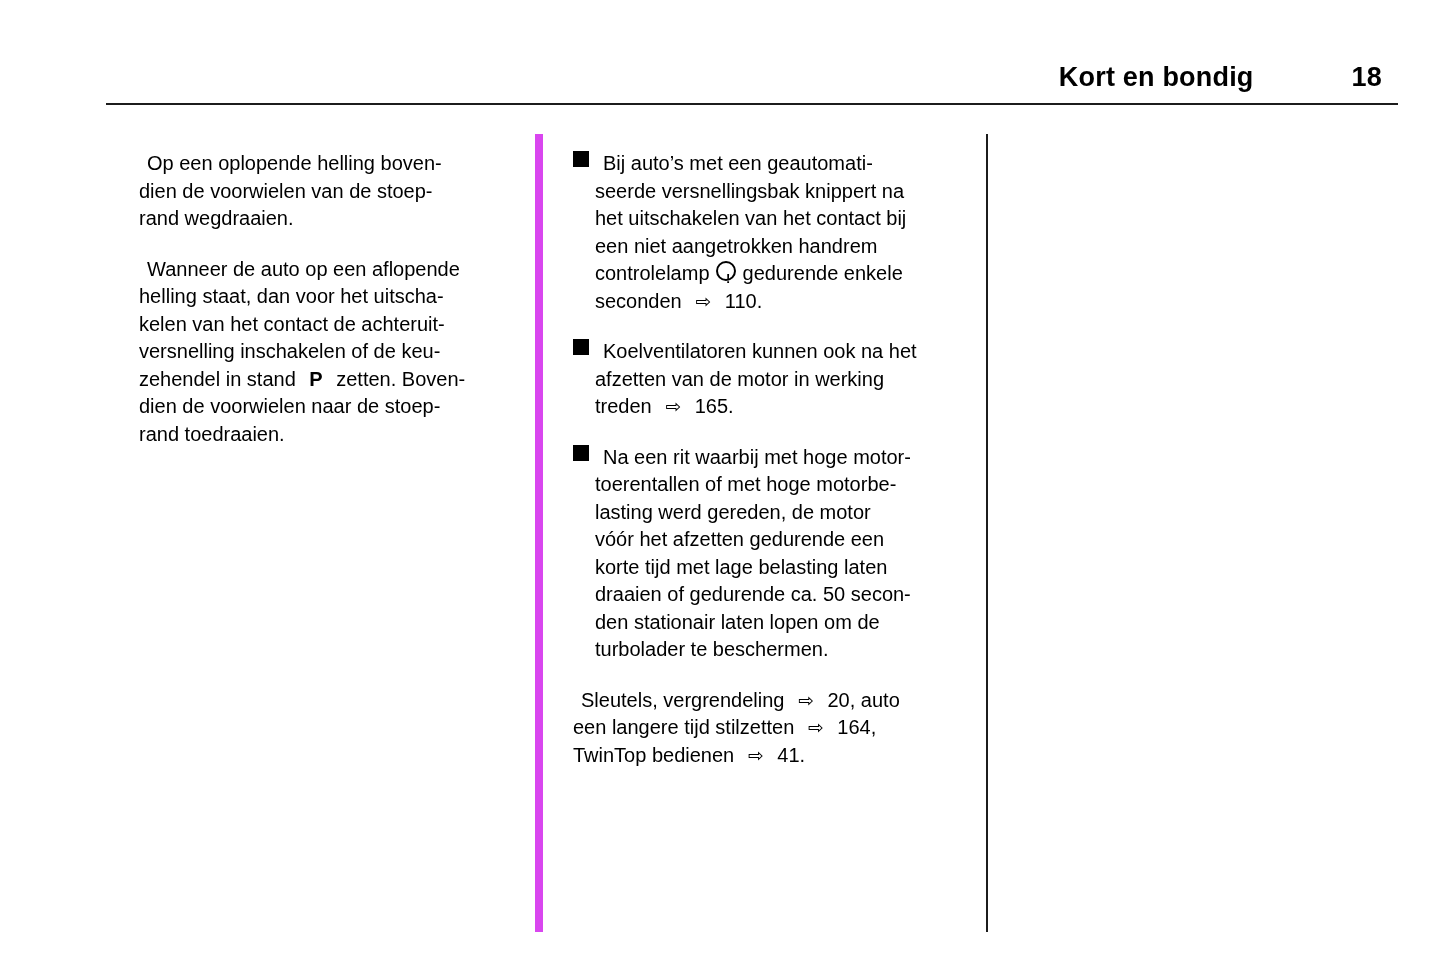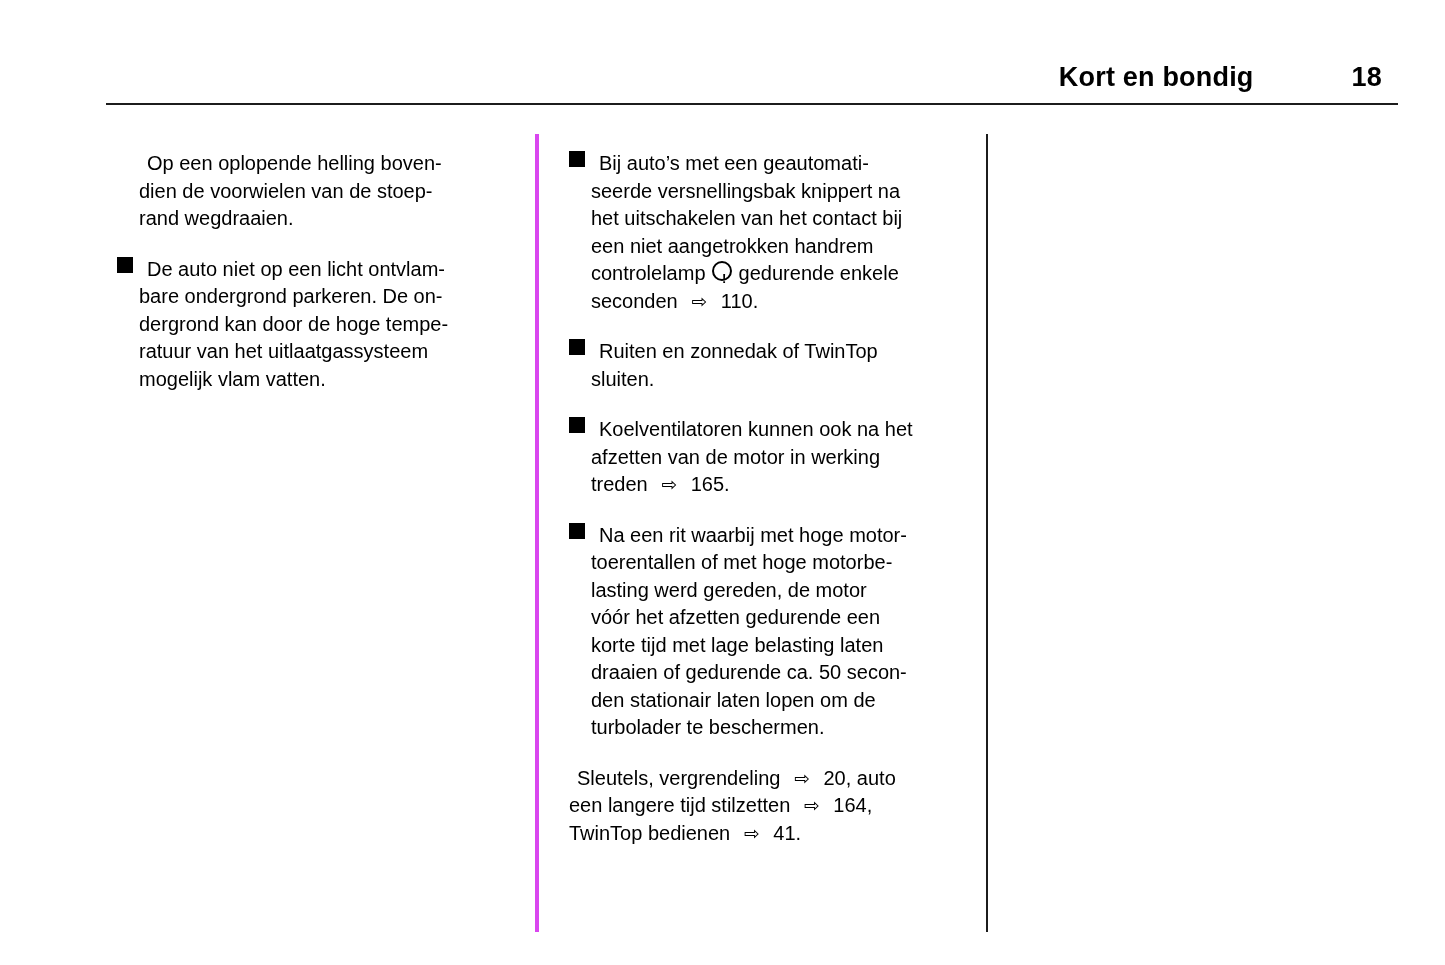--- a/index.html
+++ b/index.html
@@ -37,21 +37,21 @@
     position: absolute;
     left: 90px;
     top: 110px;
     display: flex;
     align-items: flex-start;
     font-size: 20px;
     line-height: 27.5px;
   }
   .col { min-height: 798px; }
   [data-name="column-1"] { width: 421px; padding-left: 3px; padding-right: 10px; }
-  [data-name="column-2"] { width: 451px; border-left: 4px solid #d946ef; padding-left: 30px; padding-right: 6px; }
+  [data-name="column-2"] { width: 451px; border-left: 8px solid #d946ef; padding-left: 30px; padding-right: 6px; }
   [data-name="column-3"] { width: 418px; border-left: 2px solid #1c1c1c; }
   .block {
     position: relative;
     margin-bottom: 7px;
   }
   .block.p, .block.bullet { padding-left: 22px; }
   .block.p-flush { padding-left: 0; }
   .bullet-marker {
     position: absolute;
     left: 0;
@@ -96,35 +96,35 @@
   <div class="header" data-name="page-header">
     <div class="header-title" data-name="page-title">Kort en bondig</div>
     <div class="page-number" data-name="page-number">18</div>
   </div>
   <div class="header-rule" data-name="header-divider"></div>
   <div class="content" data-name="content-columns">
       <div class="col" data-name="column-1">
         <div class="block p" data-name="paragraph"><span class="block-text" data-name="paragraph-text">Op een oplopende helling boven-
 dien de voorwielen van de stoep-
 rand wegdraaien.</span></div>
-        <div class="block bullet" data-name="bullet-item"><span class="bullet-marker" data-name="bullet-icon"></span><span class="block-text" data-name="paragraph-text">De auto niet op een licht ontvlam-
-bare ondergrond parkeren. De on-
-dergrond kan door de hoge tempe-
-ratuur van het uitlaatgassysteem
-mogelijk vlam vatten.</span></div>
+        <div class="block p" data-name="paragraph"><span class="block-text" data-name="paragraph-text">Wanneer de auto op een aflopende
+helling staat, dan voor het uitscha-
+kelen van het contact de achteruit-
+versnelling inschakelen of de keu-
+zehendel in stand <b data-name="bold-text">P</b> zetten. Boven-
+dien de voorwielen naar de stoep-
+rand toedraaien.</span></div>
       </div>
       <div class="col" data-name="column-2">
         <div class="block bullet" data-name="bullet-item"><span class="bullet-marker" data-name="bullet-icon"></span><span class="block-text" data-name="paragraph-text">Bij auto’s met een geautomati-
 seerde versnellingsbak knippert na
 het uitschakelen van het contact bij
 een niet aangetrokken handrem
 controlelamp <span class="sym-warn" data-name="brake-warning-icon">!</span> gedurende enkele
 seconden <span class="sym-arrow" data-name="page-ref-arrow-icon">⇨</span> 110.</span></div>
-        <div class="block bullet" data-name="bullet-item"><span class="bullet-marker" data-name="bullet-icon"></span><span class="block-text" data-name="paragraph-text">Ruiten en zonnedak of TwinTop
-sluiten.</span></div>
         <div class="block bullet" data-name="bullet-item"><span class="bullet-marker" data-name="bullet-icon"></span><span class="block-text" data-name="paragraph-text">Koelventilatoren kunnen ook na het
 afzetten van de motor in werking
 treden <span class="sym-arrow" data-name="page-ref-arrow-icon">⇨</span> 165.</span></div>
         <div class="block bullet" data-name="bullet-item"><span class="bullet-marker" data-name="bullet-icon"></span><span class="block-text" data-name="paragraph-text">Na een rit waarbij met hoge motor-
 toerentallen of met hoge motorbe-
 lasting werd gereden, de motor
 vóór het afzetten gedurende een
 korte tijd met lage belasting laten
 draaien of gedurende ca. 50 secon-
 den stationair laten lopen om de

